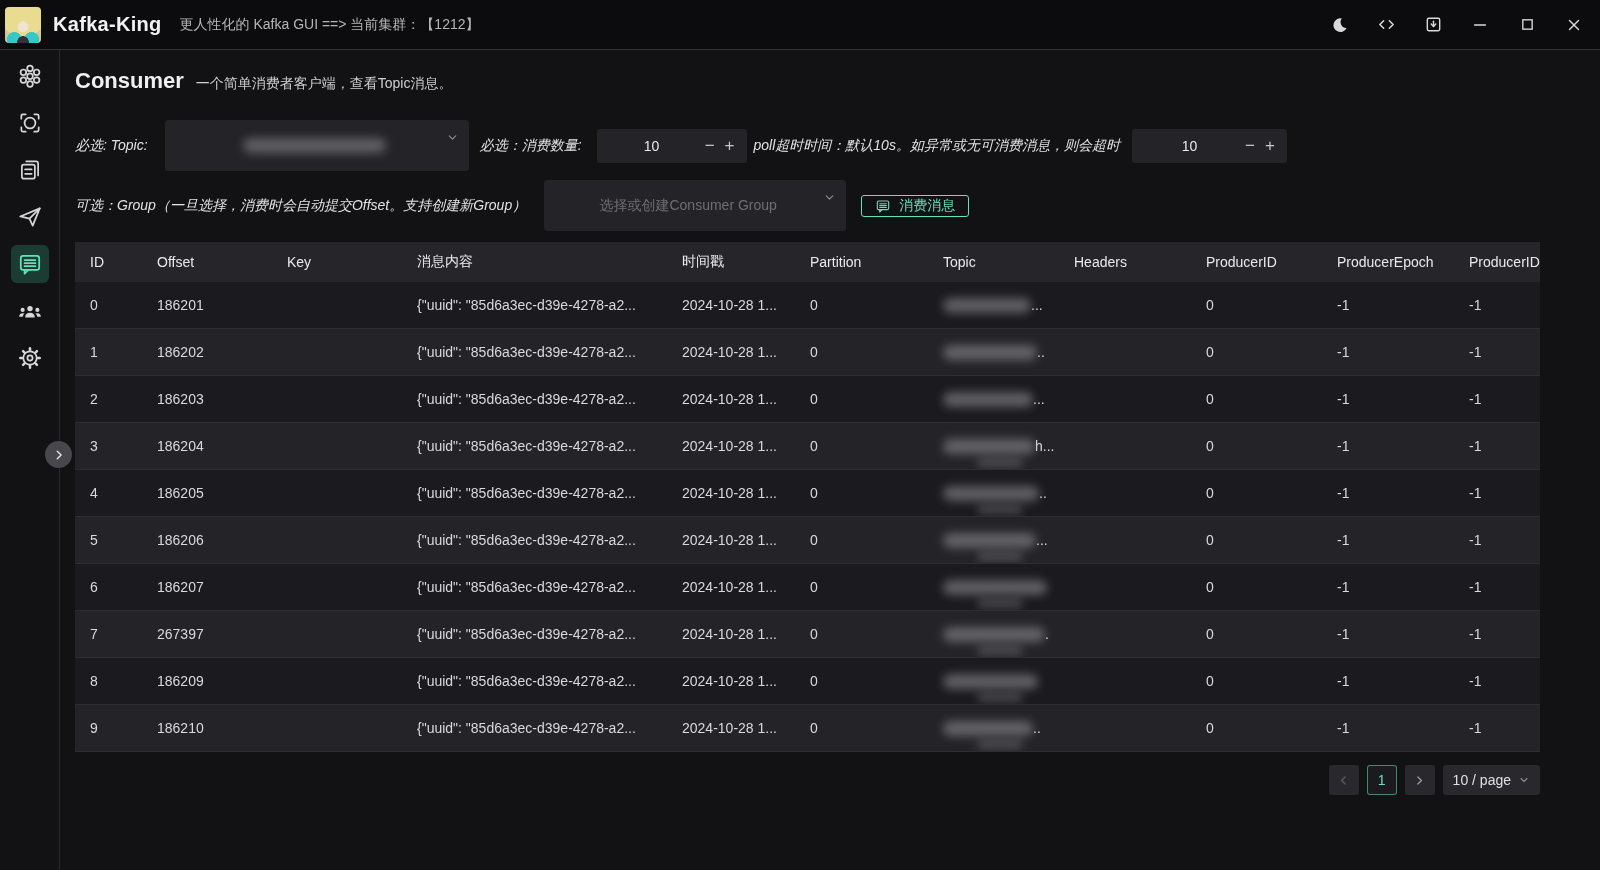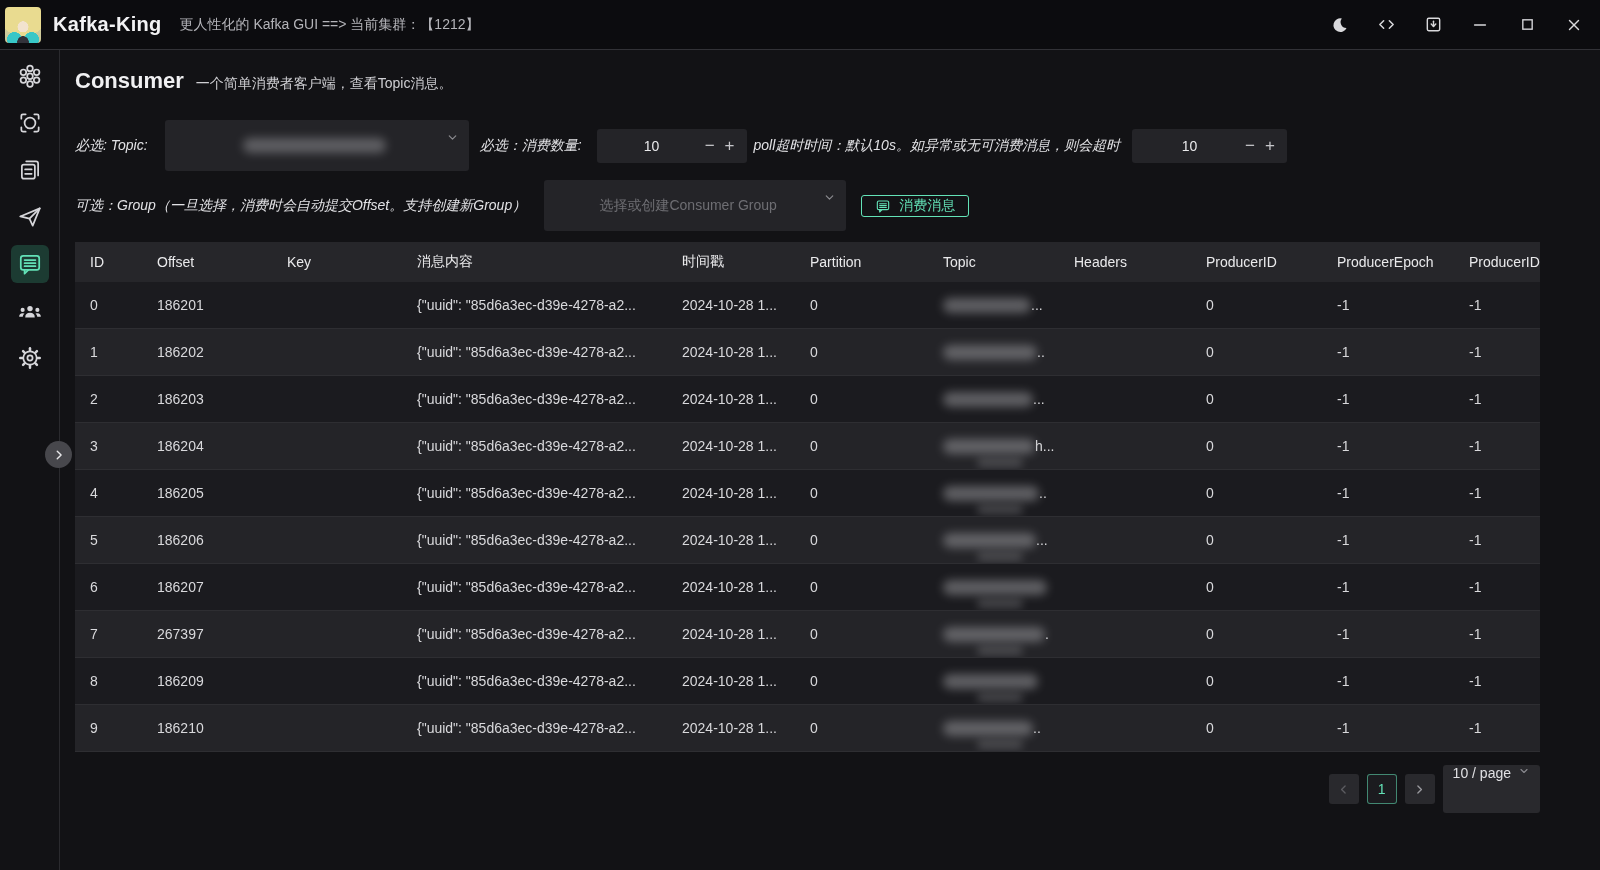--- a/index.html
+++ b/index.html
@@ -118,22 +118,22 @@
     min-width:30px; height:30px; background:#29292d; border:none; border-radius:3px;
     display:flex; align-items:center; justify-content:center; cursor:pointer;
   }
   .pg-prev svg { stroke:#5c5c61; }
   .pg-next svg { stroke:#9a9a9f; }
   .pg-current {
     background:#1b1b1f; border:1px solid rgba(99,226,183,.55);
     color:#63e2b7; font-size:14px;
   }
   .pg-size {
-    height:48px; background:#29292d; border-radius:3px;
-    display:flex; align-items:flex-start; gap:7px; padding:0 10px;
+    height:30px; background:#29292d; border-radius:3px;
+    display:flex; align-items:center; gap:7px; padding:0 10px;
     color:#e0e0e3; font-size:14px; cursor:pointer;
   }
 </style>
 </head>
 <body>
 
 <header class="titlebar">
   <div class="logo"></div>
   <div class="app-name">Kafka-King</div>
   <div class="app-sub">更人性化的 Kafka GUI ==&gt; 当前集群：【1212】</div>

